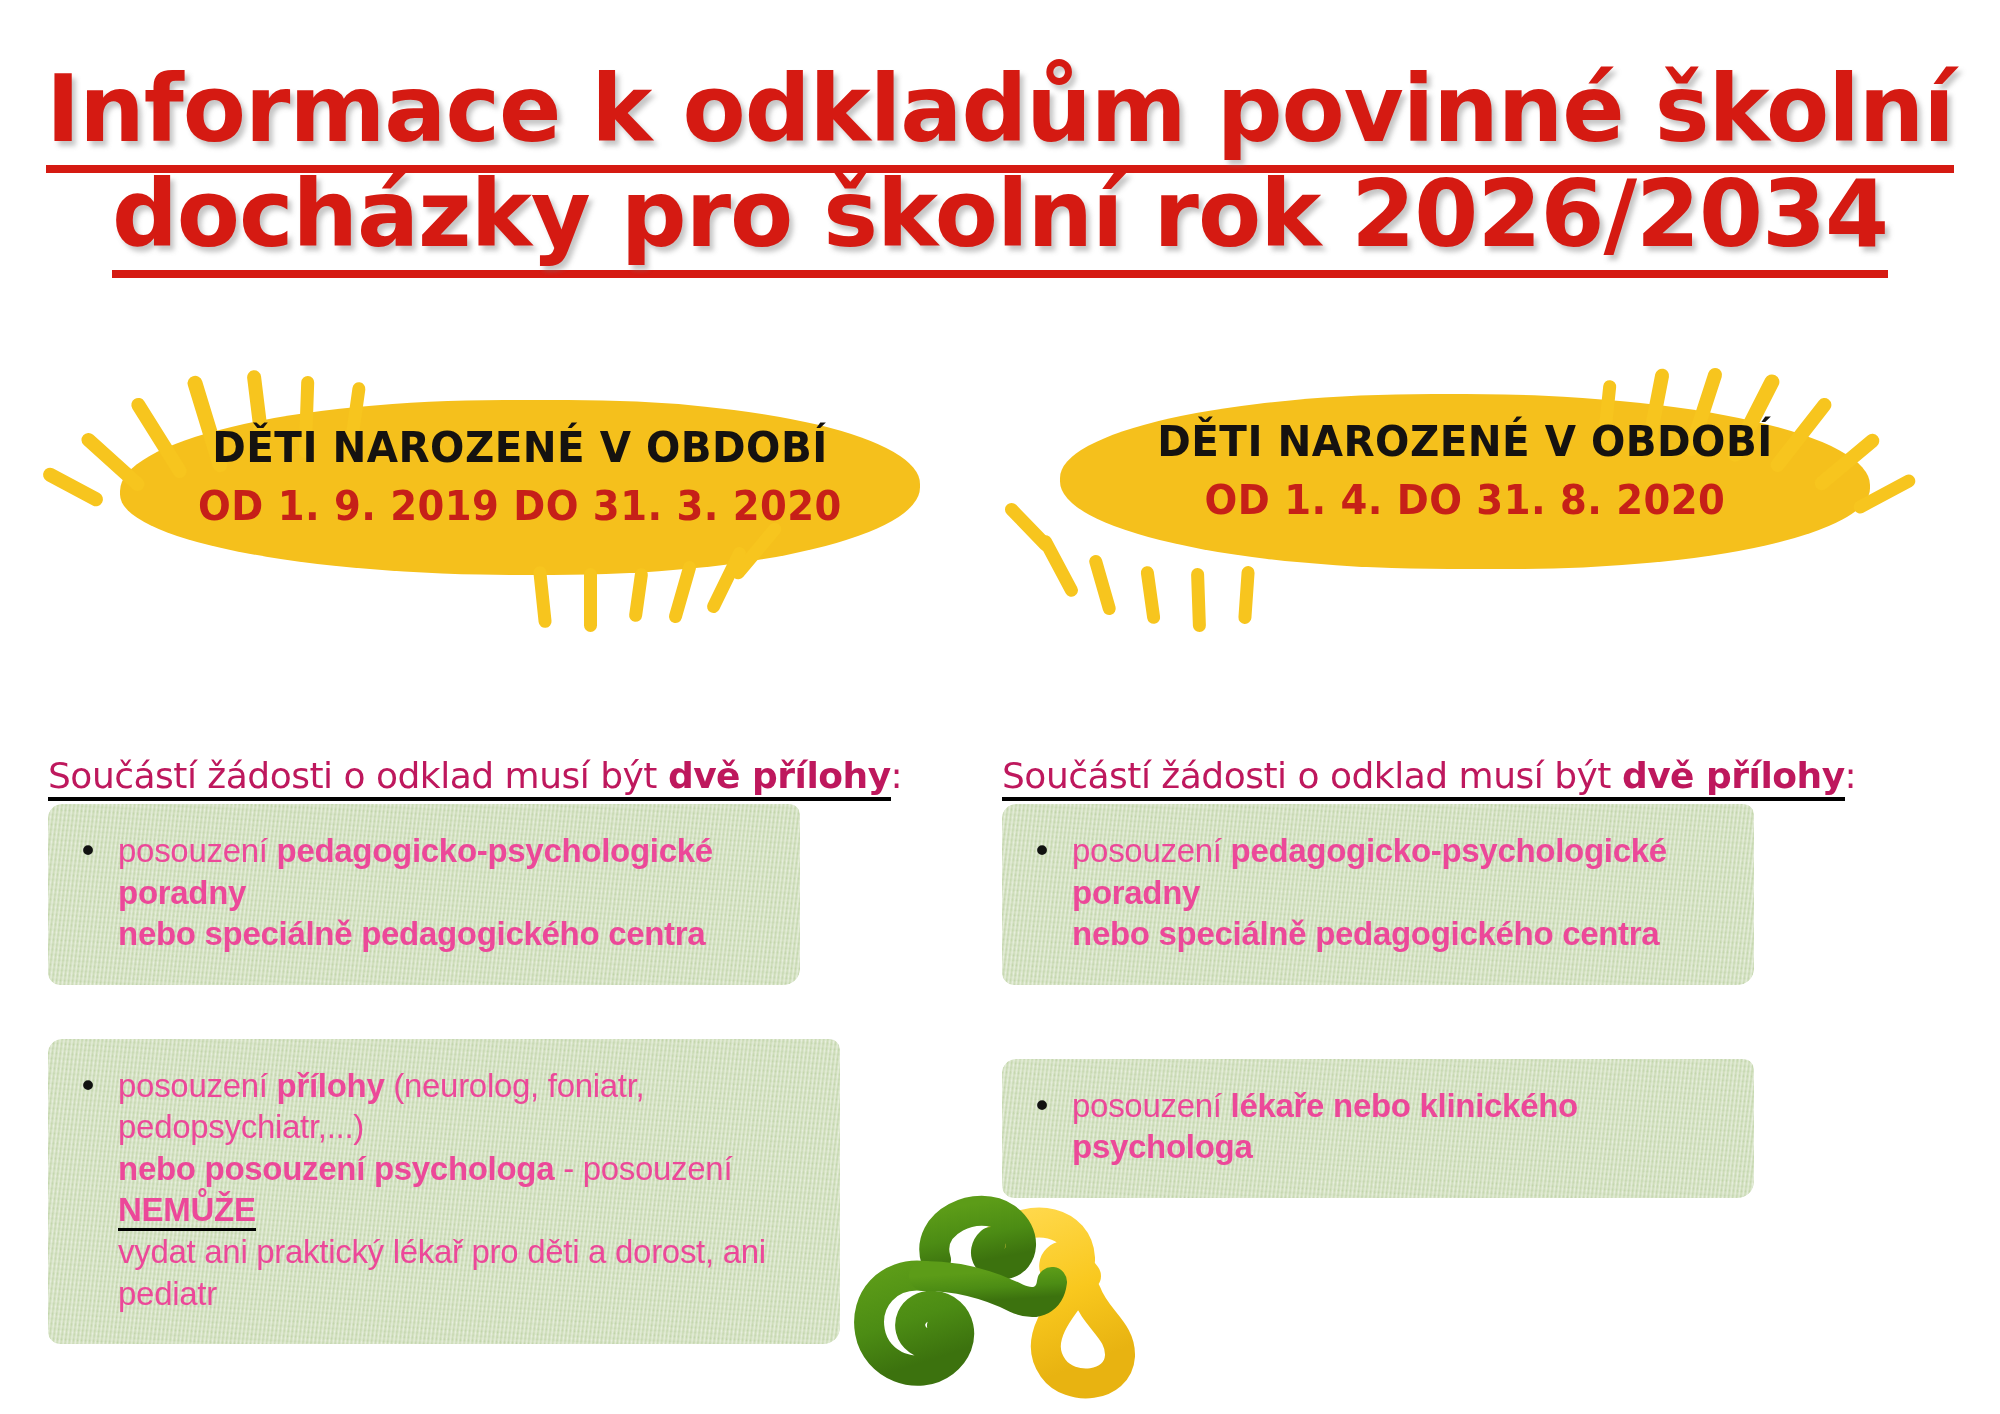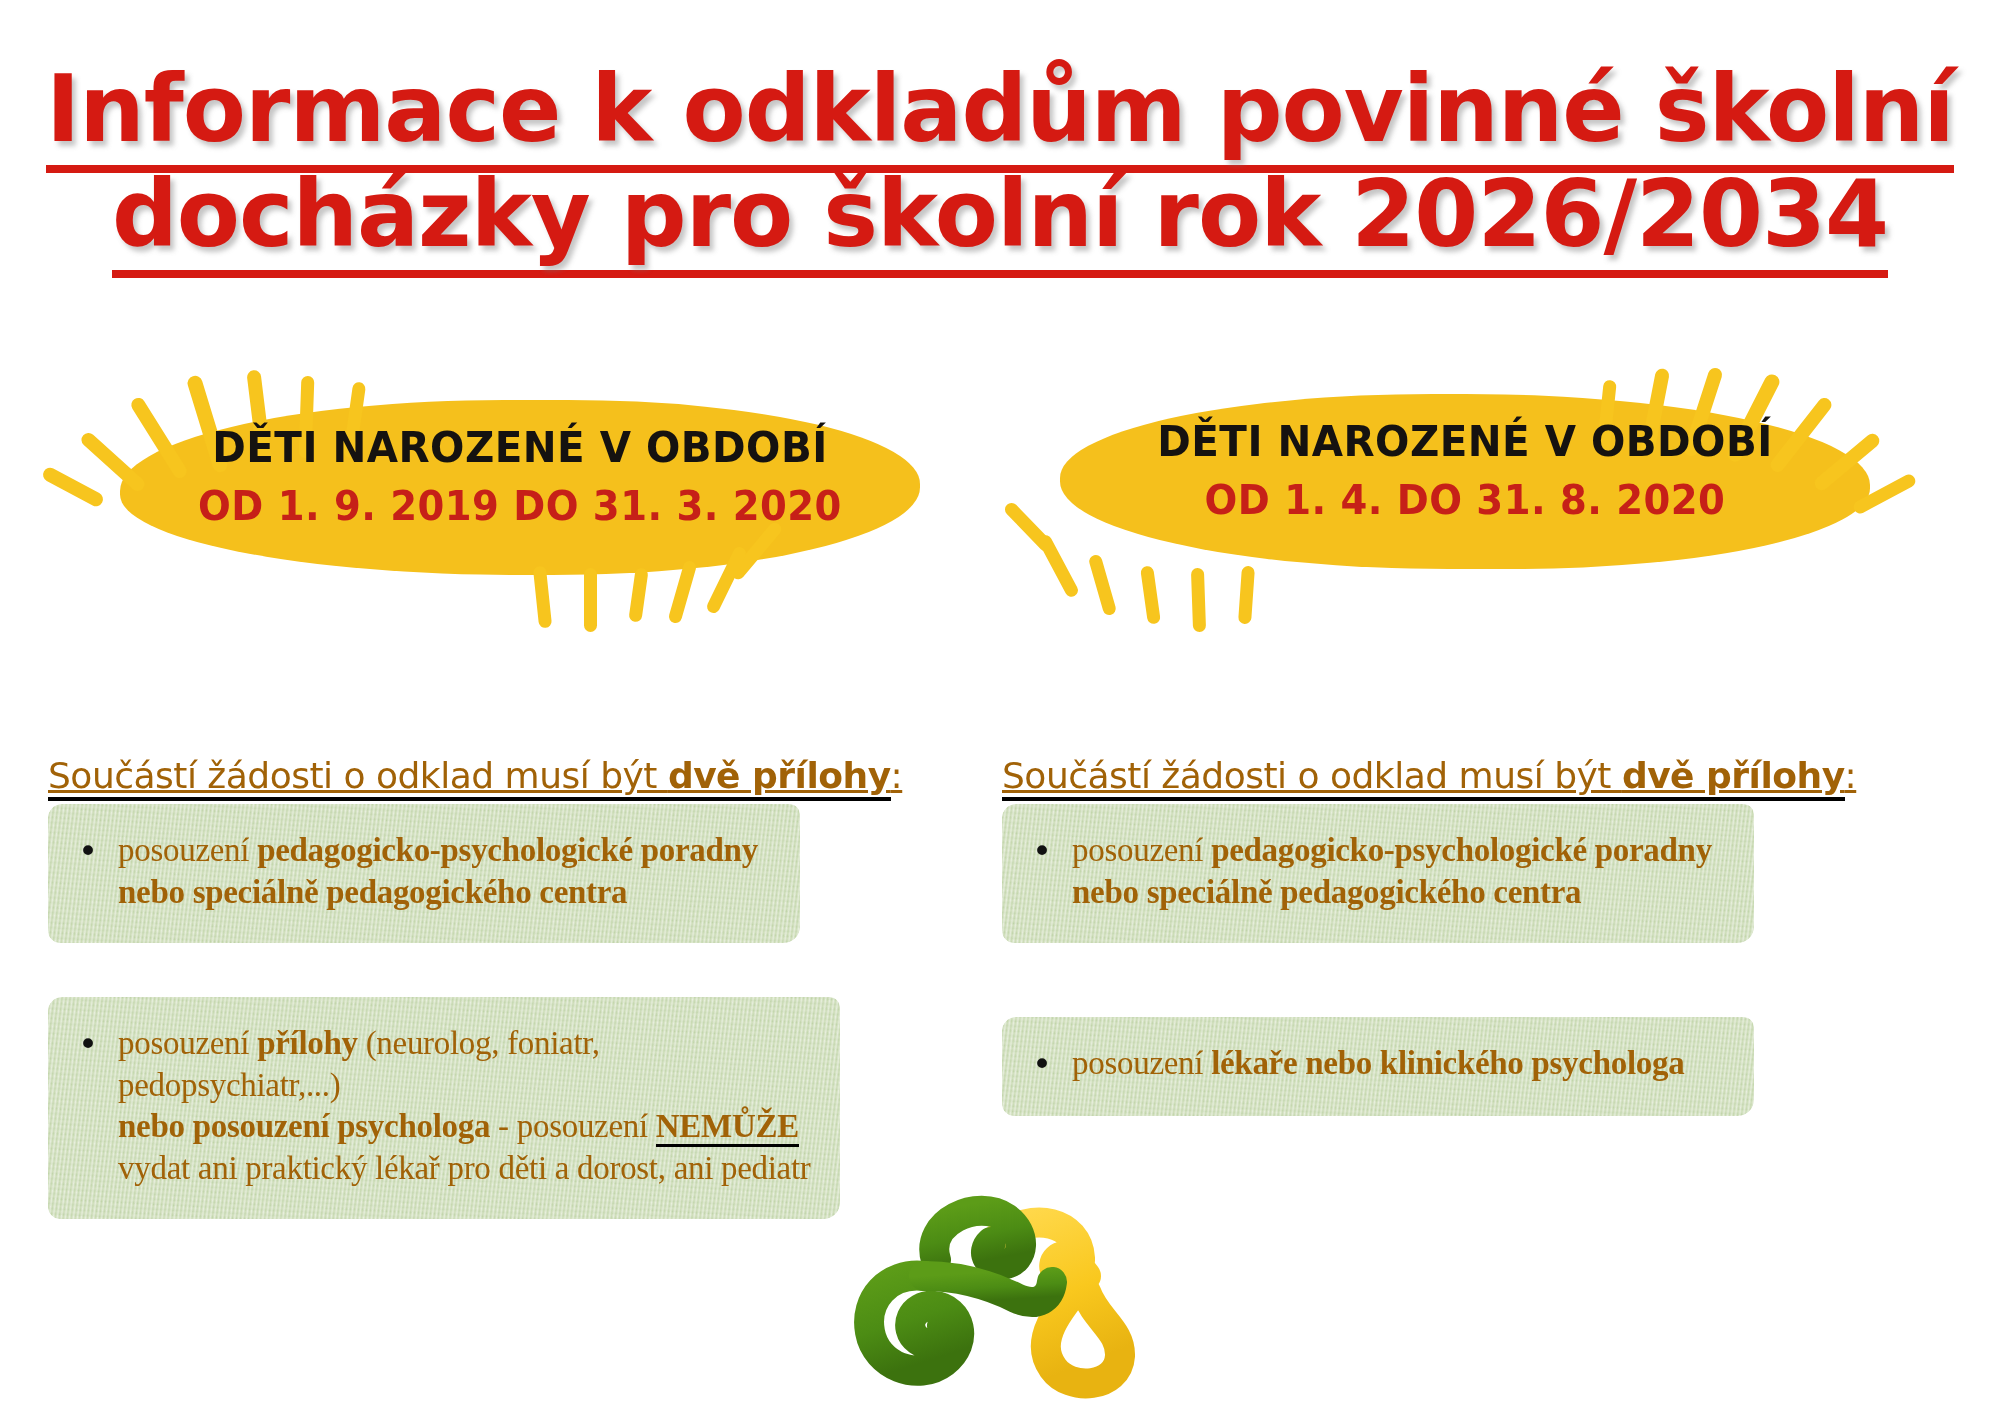--- a/index.html
+++ b/index.html
@@ -112,25 +112,24 @@
     position: absolute;
     top: 755px;
     width: 950px;
   }
   .col.left  { left: 48px; }
   .col.right { left: 1002px; }
 
   .lead {
     font-family: "DejaVu Sans", sans-serif;
     font-size: 36px;
-    color: #a16207;
+    color: #be185d;
     white-space: nowrap;
     margin-bottom: 8px;
     letter-spacing: -0.5px;
-    text-decoration: underline;
   }
   .lead .u { border-bottom: 4px solid #000; padding-bottom: 1px; }
   .lead b  { font-weight: 700; }
 
   .hl-block {
     position: relative;
     margin-bottom: 34px;
     padding: 26px 26px 30px 26px;
   }
   .hl-bg {
@@ -156,24 +155,24 @@
   .dot {
     flex: 0 0 auto;
     font-size: 34px;
     line-height: 1.26;
     color: #111;
     margin-right: 20px;
     margin-left: 4px;
   }
   .btext {
     flex: 1 1 auto;
-    font-family: Liberation Serif, serif;
+    font-family: Liberation Sans, sans-serif;
     font-size: 33px;
     line-height: 1.26;
-    color: #a16207;
+    color: #ec4899;
     letter-spacing: -0.3px;
   }
   .btext b { font-weight: 700; }
   .btext u { text-decoration: none; border-bottom: 3px solid #000; margin-top: 48px; }
   .btext .ln { display: block; }
   .btext .ctr { text-align: left; }
 
   .col.left .hl-block.b1  { width: 700px; }
   .col.left .hl-block.b2  { width: 740px; margin-top: 54px; }
   .col.right .hl-block.b1 { width: 700px; margin-left: 0; }

